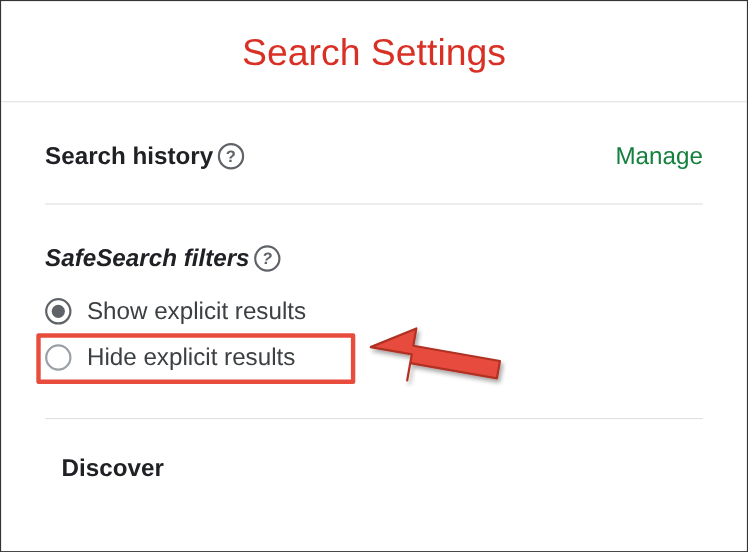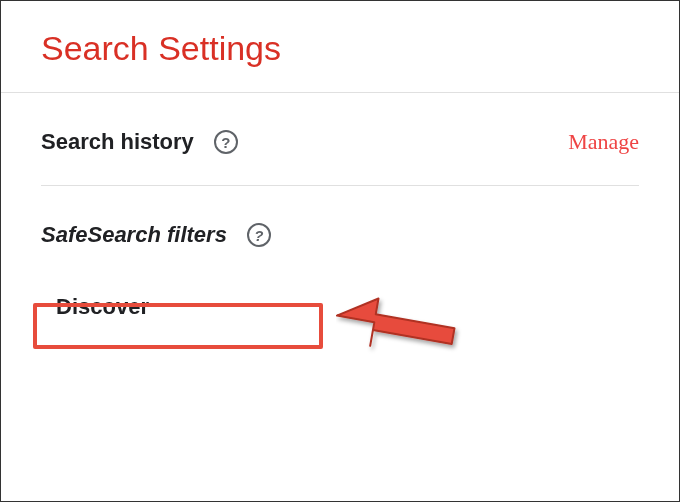--- a/index.html
+++ b/index.html
@@ -13,65 +13,65 @@
       overflow: hidden;
     }
     .header {
       padding: 28px 40px 24px 40px;
       border-bottom: 1px solid #e0e0e0;
     }
     .page-title {
       color: #d93025;
       font-size: 34px;
       font-weight: 400;
+      text-align: center;
     }
     .section {
       padding: 0 40px;
     }
     .section-row {
       display: flex;
       align-items: center;
       justify-content: space-between;
       padding: 36px 0 30px 0;
       border-bottom: 1px solid #e0e0e0;
     }
     .section-row.no-border {
       border-bottom: none;
       padding-bottom: 14px;
       font-style: italic;
     }
     .section-label-wrap {
       display: flex;
       align-items: center;
-      gap: 20px;
+      gap: 4px;
     }
     .section-label {
       font-size: 22px;
       font-weight: 700;
       color: #202124;
     }
     .help-icon {
       width: 24px;
       height: 24px;
       border: 2px solid #5f6368;
       border-radius: 50%;
       display: inline-flex;
       align-items: center;
       justify-content: center;
       color: #5f6368;
       font-size: 15px;
       font-weight: 700;
       cursor: pointer;
     }
     .manage-link {
-      color: #ef4444;
+      color: #15803d;
       font-size: 22px;
       text-decoration: none;
       cursor: pointer;
-      font-family: Liberation Serif, serif;
     }
     .radio-options {
       padding: 0 0 34px 0;
       border-bottom: 1px solid #e0e0e0;
     }
     .radio-row {
       display: flex;
       align-items: center;
       gap: 14px;
       padding: 8px 0;
@@ -133,20 +133,30 @@
   </div>
 </div>
 
 <div class="section">
   <div class="section-row no-border">
     <div class="section-label-wrap">
       <span class="section-label">SafeSearch filters</span>
       <span class="help-icon">?</span>
     </div>
   </div>
+  <div class="radio-options">
+    <div class="radio-row">
+      <span class="radio-btn selected"></span>
+      <span class="radio-label">Show explicit results</span>
+    </div>
+    <div class="radio-row">
+      <span class="radio-btn"></span>
+      <span class="radio-label">Hide explicit results</span>
+    </div>
+  </div>
 </div>
 
 <div class="discover-section">
   <span class="section-label">Discover</span>
 </div>
 
 <div class="highlight-box" style="left:32px; top:302px; width:290px; height:46px;"></div>
 
 <svg class="arrow" style="left:335px; top:295px;" width="130" height="60" viewBox="0 0 130 60">
   <defs>

